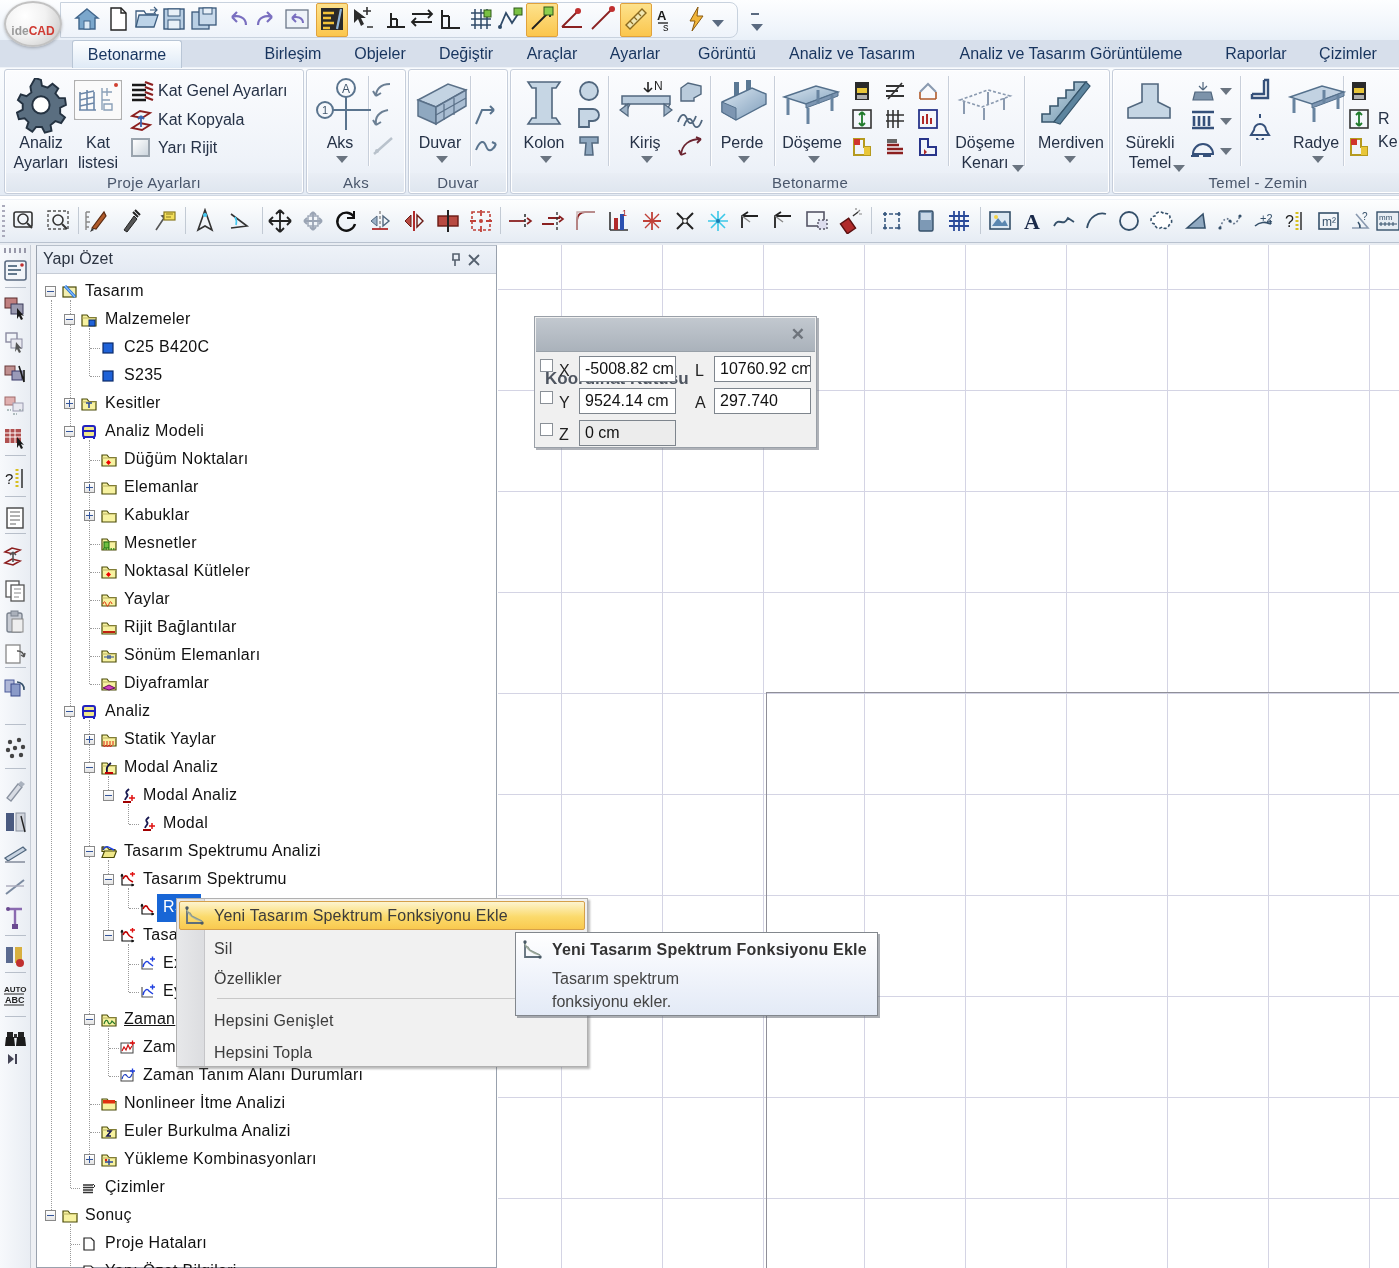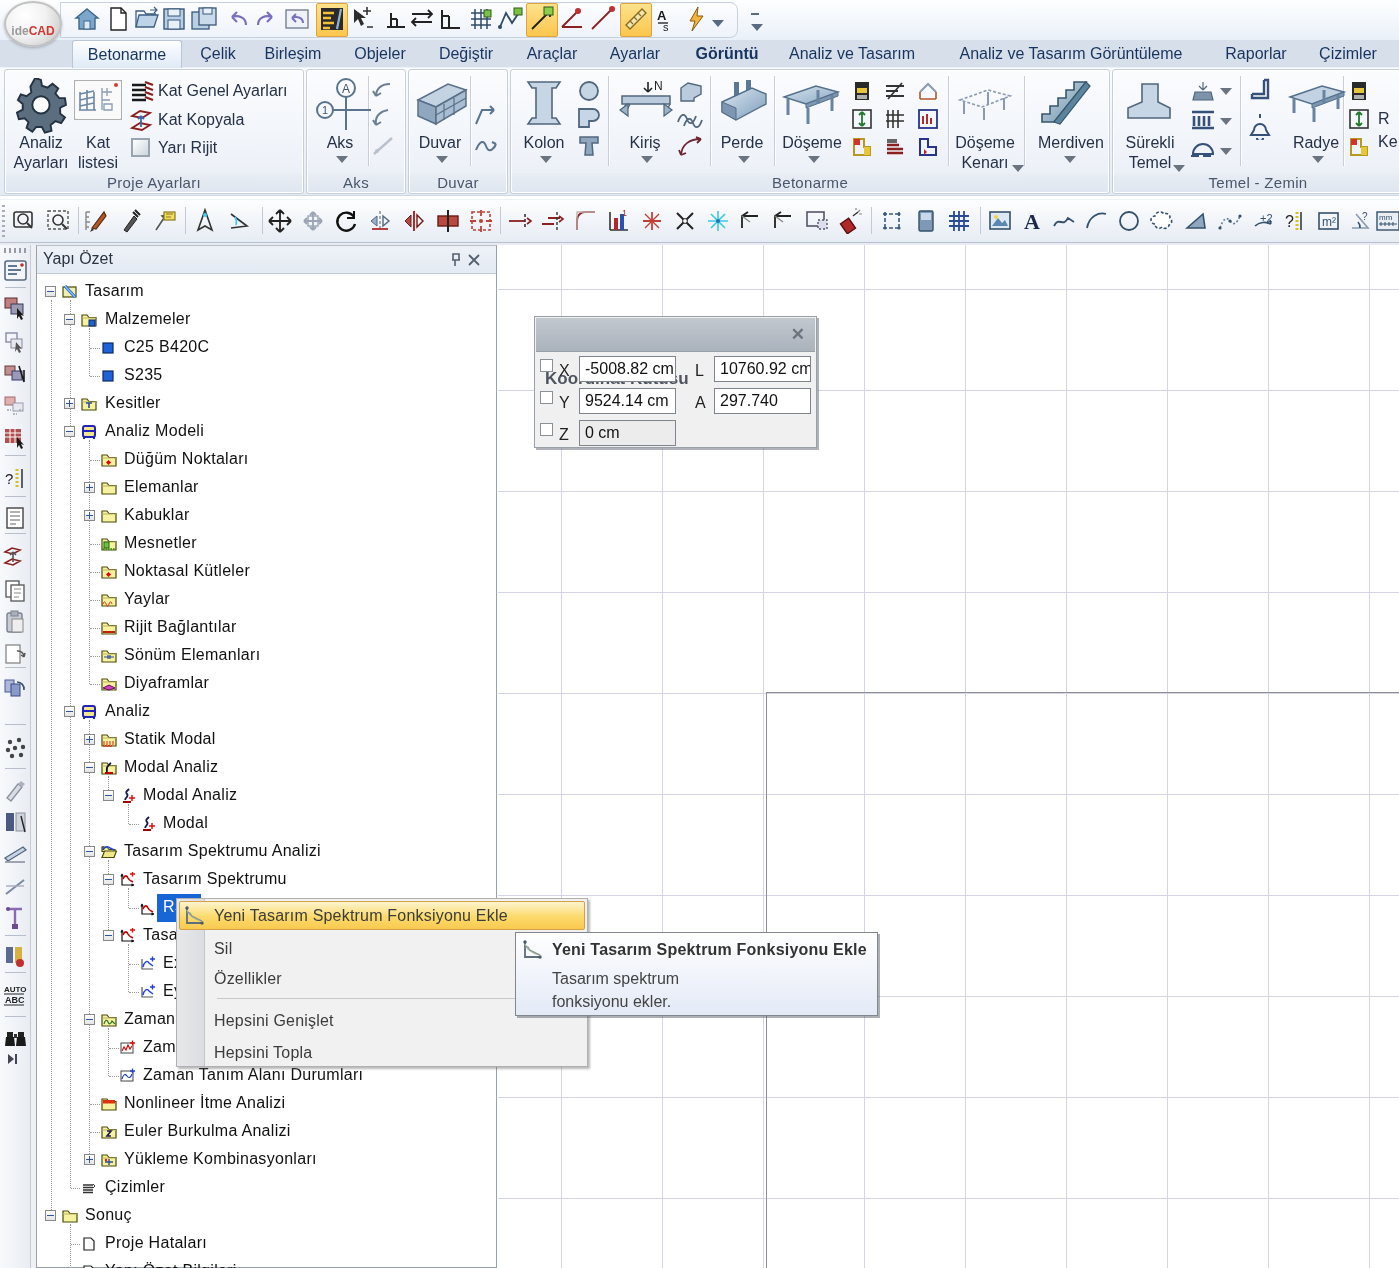--- a/index.html
+++ b/index.html
@@ -157,27 +157,26 @@
 <svg class="qi" style="left:682px" width="28" height="28" viewBox="0 0 28 28">
       <path d="M16 2 L8 16 L13 16 L10 26 L21 11 L15 11 Z" fill="#f2b63a" stroke="#8a5a10" stroke-width="1"></path>
     </svg>
 <div class="abs" style="left:712px;top:14px;"><div class="dd" style="border-top-color:#5a6a80"></div></div>
 <div class="abs" style="left:748px;top:10px;width:14px;height:22px;"><div style="width:8px;height:2px;background:#5a6a80;margin:3px auto;"></div><div class="dd" style="border-top-color:#5a6a80;margin-left:3px;"></div></div>
 <div class="abs" id="logo">
       <div class="t">ide<b>CAD</b></div>
     </div>
 <div class="abs" id="tabrow"></div>
 <div id="tabactive">Betonarme</div>
-<div class="tab" style="left:218px;width:360px;margin-left:-180px;">Çelik</div>
 <div class="tab" style="left:293px;width:360px;margin-left:-180px;">Birleşim</div>
 <div class="tab" style="left:380px;width:360px;margin-left:-180px;">Objeler</div>
 <div class="tab" style="left:466px;width:360px;margin-left:-180px;">Değiştir</div>
 <div class="tab" style="left:552px;width:360px;margin-left:-180px;">Araçlar</div>
 <div class="tab" style="left:635px;width:360px;margin-left:-180px;">Ayarlar</div>
-<div class="tab" style="left:727px;width:360px;margin-left:-180px;font-weight:bold;">Görüntü</div>
+<div class="tab" style="left:727px;width:360px;margin-left:-180px;">Görüntü</div>
 <div class="tab" style="left:852px;width:360px;margin-left:-180px;">Analiz ve Tasarım</div>
 <div class="tab" style="left:1071px;width:360px;margin-left:-180px;">Analiz ve Tasarım Görüntüleme</div>
 <div class="tab" style="left:1256px;width:360px;margin-left:-180px;">Raporlar</div>
 <div class="tab" style="left:1348px;width:360px;margin-left:-180px;">Çizimler</div>
     <div class="abs" id="ribbon"></div>
 <div class="group" style="left:4px;top:69px;width:300px">
       <div class="glabel">Proje Ayarları</div>
     </div>
 <div class="group" style="left:306px;top:69px;width:100px">
       <div class="glabel">Aks</div>
@@ -944,21 +943,21 @@
 <div class="trow" style="left:0;top:480px;width:464px;">
 <div class="expbox" style="left:47px;top:8px;">
           <span class="h"></span>
           <span class="v"></span>
         </div>
 <svg class="abs" style="left:64px;top:6px" width="16" height="16" viewBox="0 0 16 16">
           <path d="M1 3 h5 l2 2.5 h7 v8.5 H1 Z" fill="#f7f2a0" stroke="#4a4a08" stroke-width="1.2"></path>
           <path d="M1 6 h14" stroke="#b8b060" stroke-width="1"></path>
           <path d="M3 9 v4 M6 9 v4 M9 9 v4 M12 9 v4 M2 13 l1.5 2 l1.5 -2 M5 13 l1.5 2 l1.5 -2 M8 13 l1.5 2 l1.5 -2" stroke="#e02010" stroke-width="1" fill="none"></path>
         </svg>
-<div class="txt" style="left:87px;">Statik Modal</div>
+<div class="txt" style="left:87px;">Statik Yaylar</div>
 </div>
 <div class="trow" style="left:0;top:508px;width:464px;">
 <div class="expbox" style="left:47px;top:8px;">
           <span class="h"></span>
         </div>
 <svg class="abs" style="left:64px;top:6px" width="16" height="16" viewBox="0 0 16 16">
           <path d="M1 3 h5 l2 2.5 h7 v8.5 H1 Z" fill="#f7f2a0" stroke="#4a4a08" stroke-width="1.2"></path>
           <path d="M1 6 h14" stroke="#b8b060" stroke-width="1"></path>
           <path d="M10 3 c-3 2 -5 5 -4 9" fill="none" stroke="#101040" stroke-width="1.8"></path>
           <path d="M4 13 h8" stroke="#c00000" stroke-width="2"></path>
@@ -1043,21 +1042,21 @@
 </div>
 <div class="trow" style="left:0;top:760px;width:464px;">
 <div class="expbox" style="left:47px;top:8px;">
           <span class="h"></span>
         </div>
 <svg class="abs" style="left:64px;top:6px" width="16" height="16" viewBox="0 0 16 16">
           <path d="M1 3 h5 l2 2.5 h7 v8.5 H1 Z" fill="#f7f2a0" stroke="#4a4a08" stroke-width="1.2"></path>
           <path d="M1 6 h14" stroke="#b8b060" stroke-width="1"></path>
           <path d="M3 12 c1 -4 3 -5 4 -2 c1 3 3 2 4 -1 l3 3" fill="none" stroke="#2a7a2a" stroke-width="1.2"></path>
         </svg>
-<div class="txt" style="left:87px;">Zaman</div>
+<div class="txt" style="left:87px;text-decoration:underline;">Zaman</div>
 </div>
 <div class="trow" style="left:0;top:788px;width:464px;">
 <svg class="abs" style="left:83px;top:6px" width="16" height="16" viewBox="0 0 16 16">
           <rect x="1" y="3" width="12" height="10" fill="#fff" stroke="#444" stroke-width="1"></rect>
           <path d="M2 11 l2 -4 l2 3 l2 -5 l2 4 l2 -3" fill="none" stroke="#d01010" stroke-width="1.2"></path>
           <path d="M10 3 h5 m-2.5 -2.5 v5" stroke="#e01010" stroke-width="1.3"></path>
         </svg>
 <div class="txt" style="left:106px;">Zam</div>
 </div>
 <div class="trow" style="left:0;top:816px;width:464px;">

